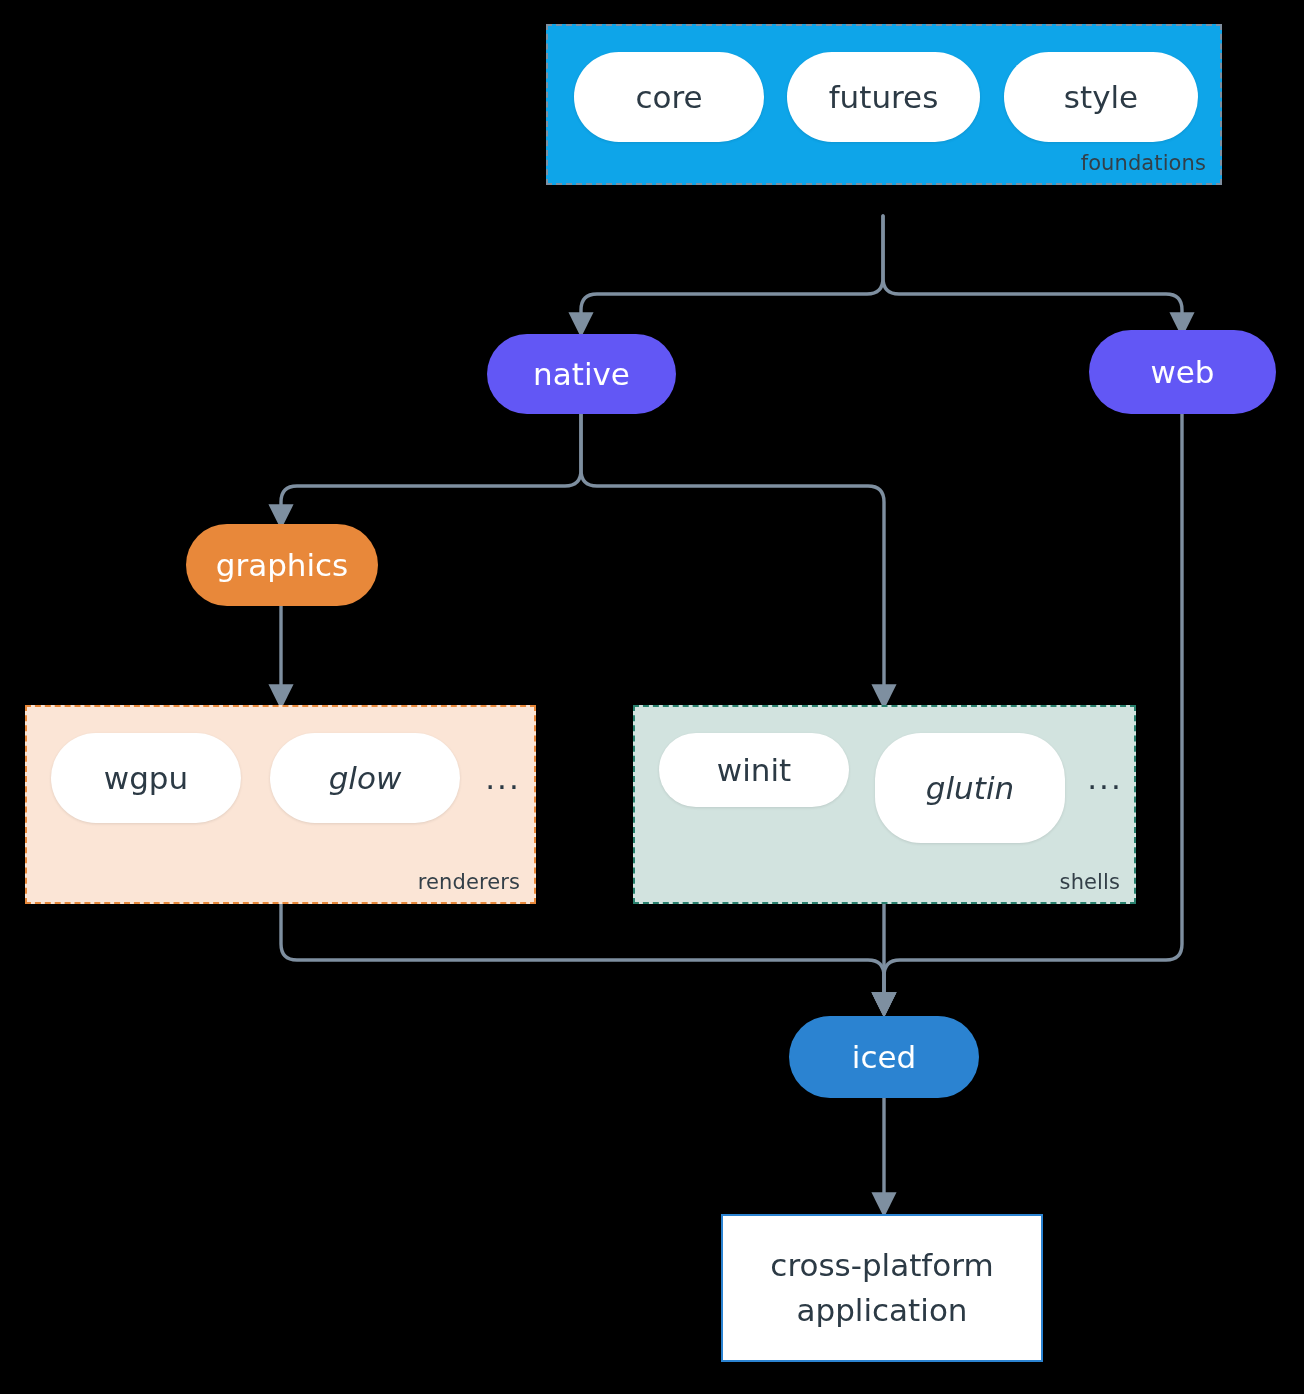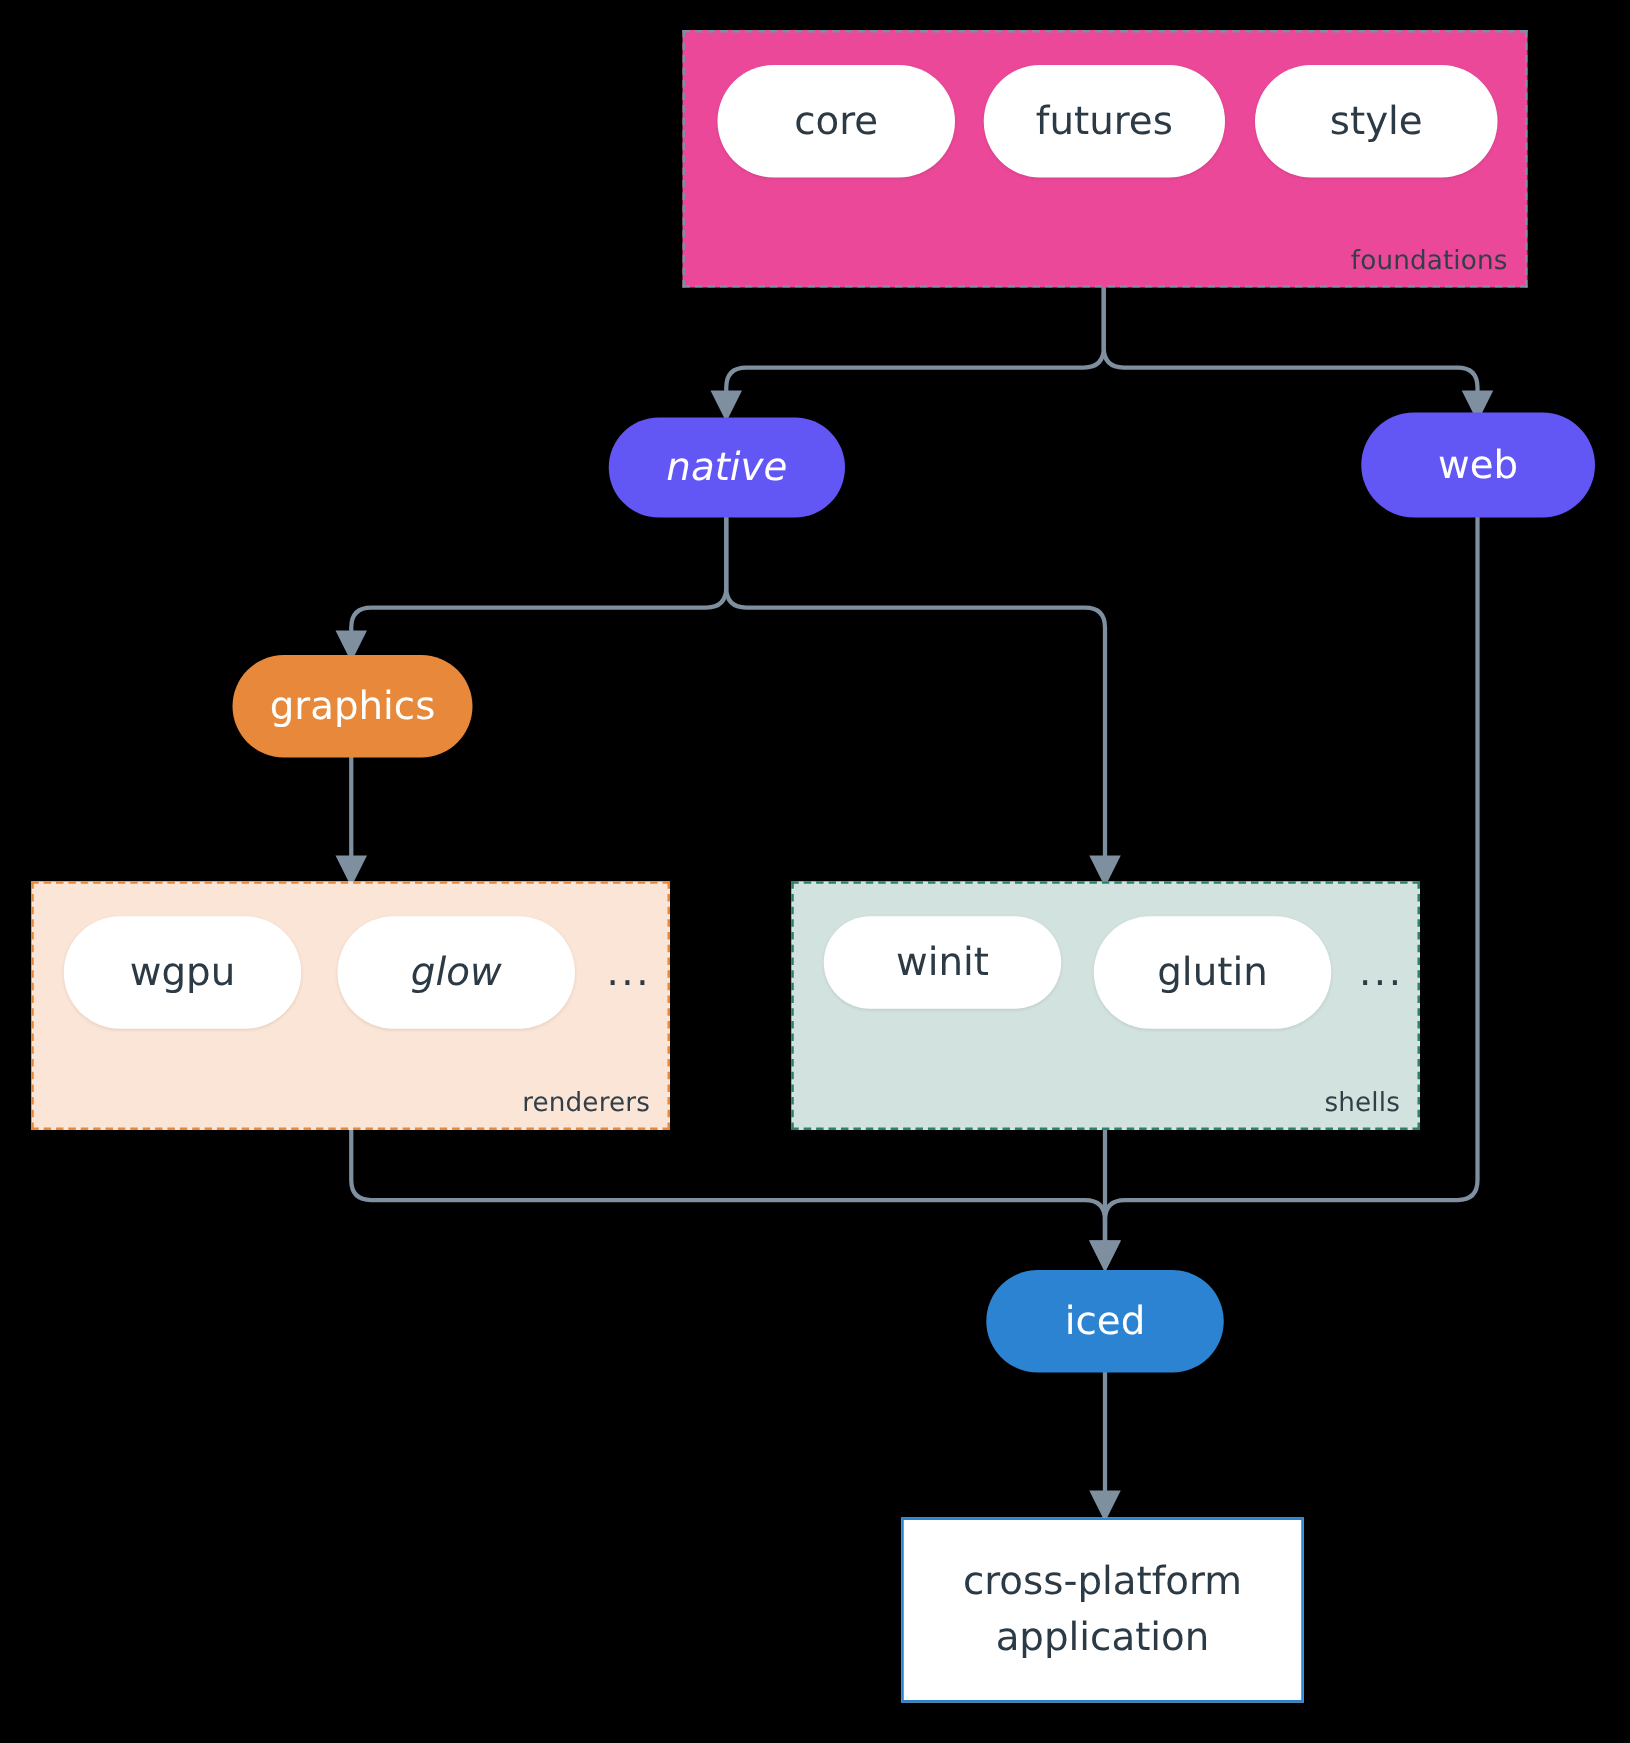--- a/index.html
+++ b/index.html
@@ -42,22 +42,22 @@
     right: 14px;
     bottom: 8px;
     font-size: 21px;
     color: #333f48;
     letter-spacing: .1px;
     white-space: nowrap;
   }
 
   #cluster-foundations {
     left: 546px;  top: 24px;
-    width: 676px; height: 206px;
-    background: #ec4899;
+    width: 676px; height: 161px;
+    background: #0ea5e9;
     border: 2px dashed #7e8fa0;
   }
   #cluster-renderers {
     left: 25px;   top: 705px;
     width: 511px; height: 199px;
     background: #fbe5d6;
     border: 2px dashed #e8883a;
     padding-left: 16px;
   }
   #cluster-shells {
@@ -167,21 +167,21 @@
       </div>
       <div class="pill-white" style="left:456px; top:26px; width:194px; height:90px;">
         <span>style</span>
       </div>
       <div class="pill-white" style="left:239px; top:26px; width:193px; height:90px;">
         <span>futures</span>
       </div>
       <div class="cluster-label">foundations</div>
     </div>
 
-    <div class="pill-solid pill-purple" style="left:487px; top:334px; width:189px; height:80px;font-style:italic;">
+    <div class="pill-solid pill-purple" style="left:487px; top:334px; width:189px; height:80px;">
       <span>native</span>
     </div>
 
     <div class="pill-solid pill-purple" style="left:1089px; top:330px; width:187px; height:84px;">
       <span>web</span>
     </div>
 
     <div class="pill-solid pill-orange" style="left:186px; top:524px; width:192px; height:82px;">
       <span>graphics</span>
     </div>
@@ -194,21 +194,21 @@
         <span>glow</span>
       </div>
       <div class="ellipsis" style="left:452px; top:56px; width:48px; height:30px;">...</div>
       <div class="cluster-label">renderers</div>
     </div>
 
     <div id="cluster-shells" class="cluster">
       <div class="pill-white" style="left:24px; top:26px; width:190px; height:74px;">
         <span>winit</span>
       </div>
-      <div class="pill-white" style="left:240px; top:26px; width:190px; height:90px;">
+      <div class="pill-white" style="left:240px; top:26px; width:190px; height:110px;font-style:italic;">
         <span>glutin</span>
       </div>
       <div class="ellipsis" style="left:446px; top:56px; width:48px; height:30px;">...</div>
       <div class="cluster-label">shells</div>
     </div>
 
     <div class="pill-solid pill-blue" style="left:789px; top:1016px; width:190px; height:82px;">
       <span>iced</span>
     </div>
 

